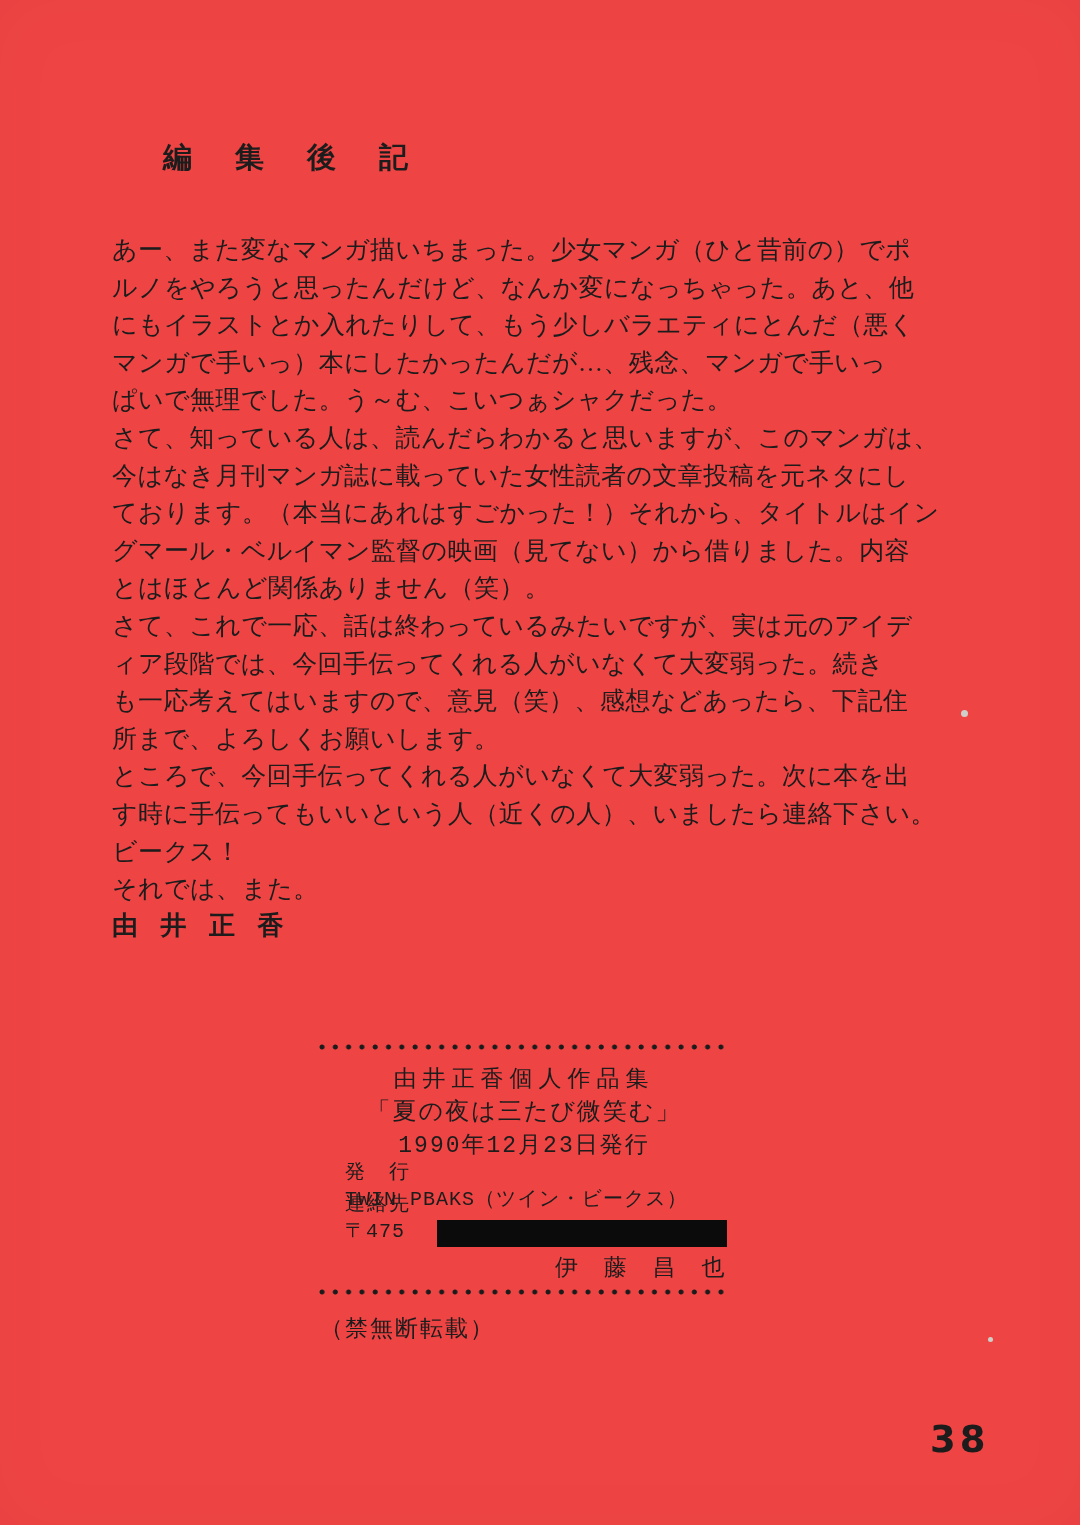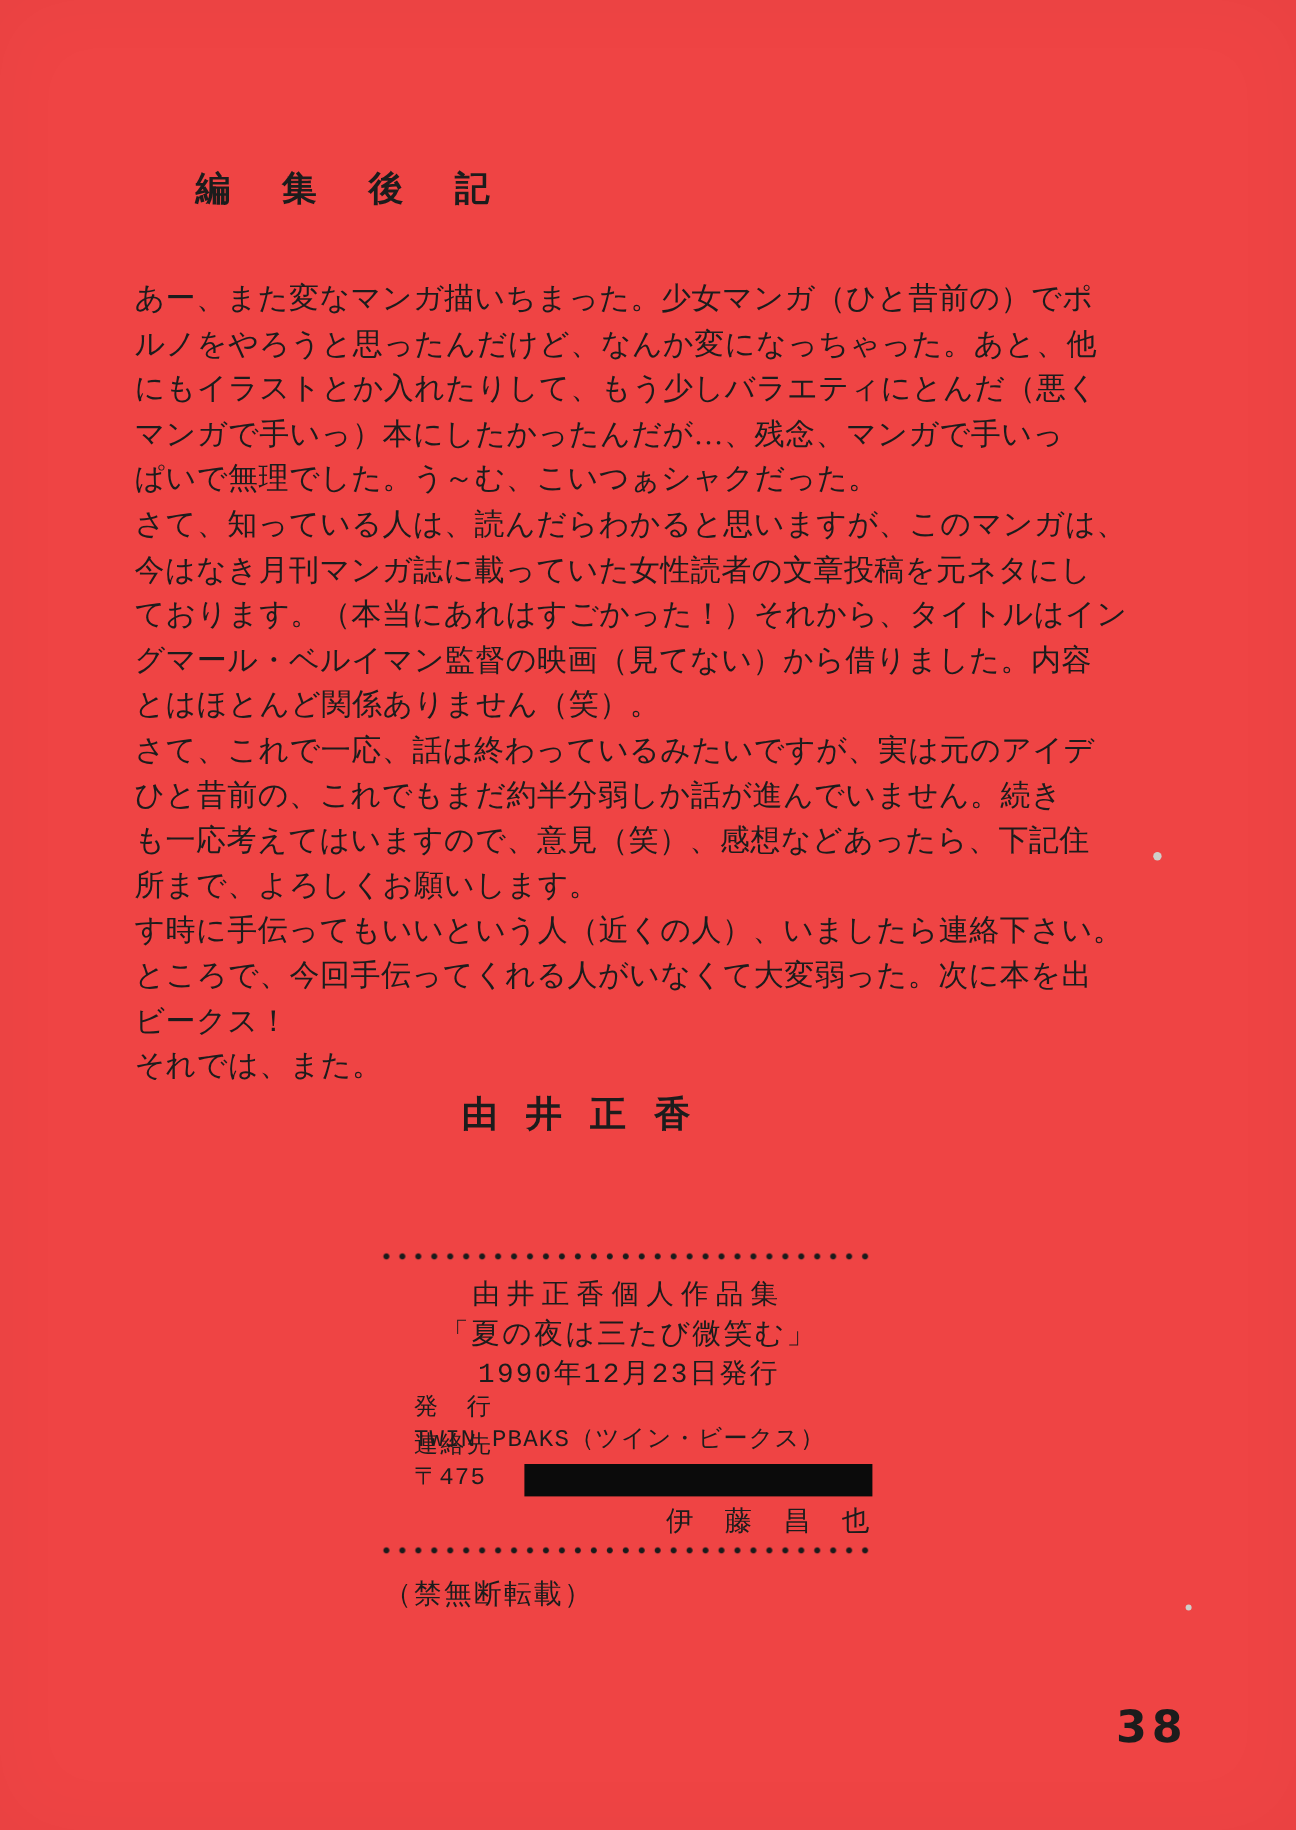--- a/index.html
+++ b/index.html
@@ -37,22 +37,22 @@
     line-height: 37.6px;
     letter-spacing: 0.4px;
     white-space: nowrap;
     font-weight: 500;
   }
   .author-signature {
     position: absolute;
     left: 112px;
     top: 908px;
     width: 744px;
-    text-align: center;
-    font-size: 30px;
+    text-align: left;
+    font-size: 26px;
     font-weight: bold;
     letter-spacing: 8px;
     white-space: nowrap;
   }
   .colophon {
     position: absolute;
     left: 318px;
     top: 1043px;
     width: 412px;
     height: 310px;
@@ -151,25 +151,25 @@
     <div class="bline">ルノをやろうと思ったんだけど、なんか変になっちゃった。あと、他</div>
     <div class="bline">にもイラストとか入れたりして、もう少しバラエティにとんだ（悪く</div>
     <div class="bline">マンガで手いっ）本にしたかったんだが…、残念、マンガで手いっ</div>
     <div class="bline">ぱいで無理でした。う～む、こいつぁシャクだった。</div>
     <div class="bline">さて、知っている人は、読んだらわかると思いますが、このマンガは、</div>
     <div class="bline">今はなき月刊マンガ誌に載っていた女性読者の文章投稿を元ネタにし</div>
     <div class="bline">ております。（本当にあれはすごかった！）それから、タイトルはイン</div>
     <div class="bline">グマール・ベルイマン監督の映画（見てない）から借りました。内容</div>
     <div class="bline">とはほとんど関係ありません（笑）。</div>
     <div class="bline">さて、これで一応、話は終わっているみたいですが、実は元のアイデ</div>
-    <div class="bline">ひと昔前の、これでもまだ約半分弱しか話が進んでいません。続き</div>
+    <div class="bline">ィア段階では、今回手伝ってくれる人がいなくて大変弱った。続き</div>
     <div class="bline">も一応考えてはいますので、意見（笑）、感想などあったら、下記住</div>
     <div class="bline">所まで、よろしくお願いします。</div>
+    <div class="bline">ところで、今回手伝ってくれる人がいなくて大変弱った。次に本を出</div>
     <div class="bline">す時に手伝ってもいいという人（近くの人）、いましたら連絡下さい。</div>
-    <div class="bline">ところで、今回手伝ってくれる人がいなくて大変弱った。次に本を出</div>
     <div class="bline">ビークス！</div>
     <div class="bline">それでは、また。</div>
   </div>
 
   <div class="author-signature">由 井 正 香</div>
 
   <div class="colophon">
 
     <div class="dots dots-top"></div>
 

